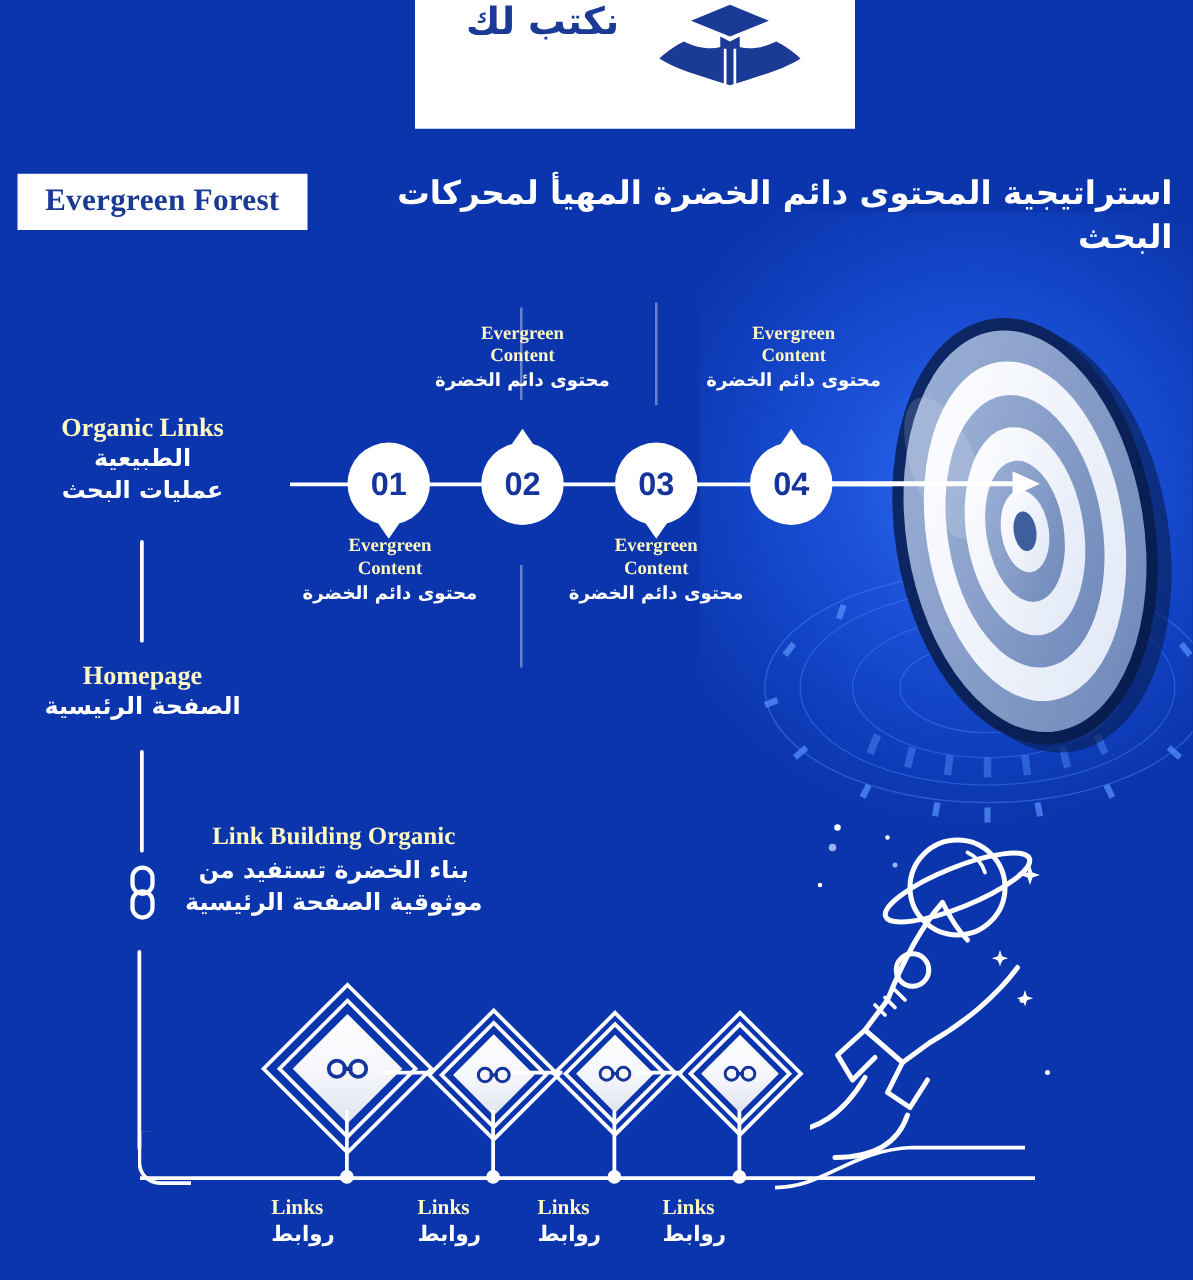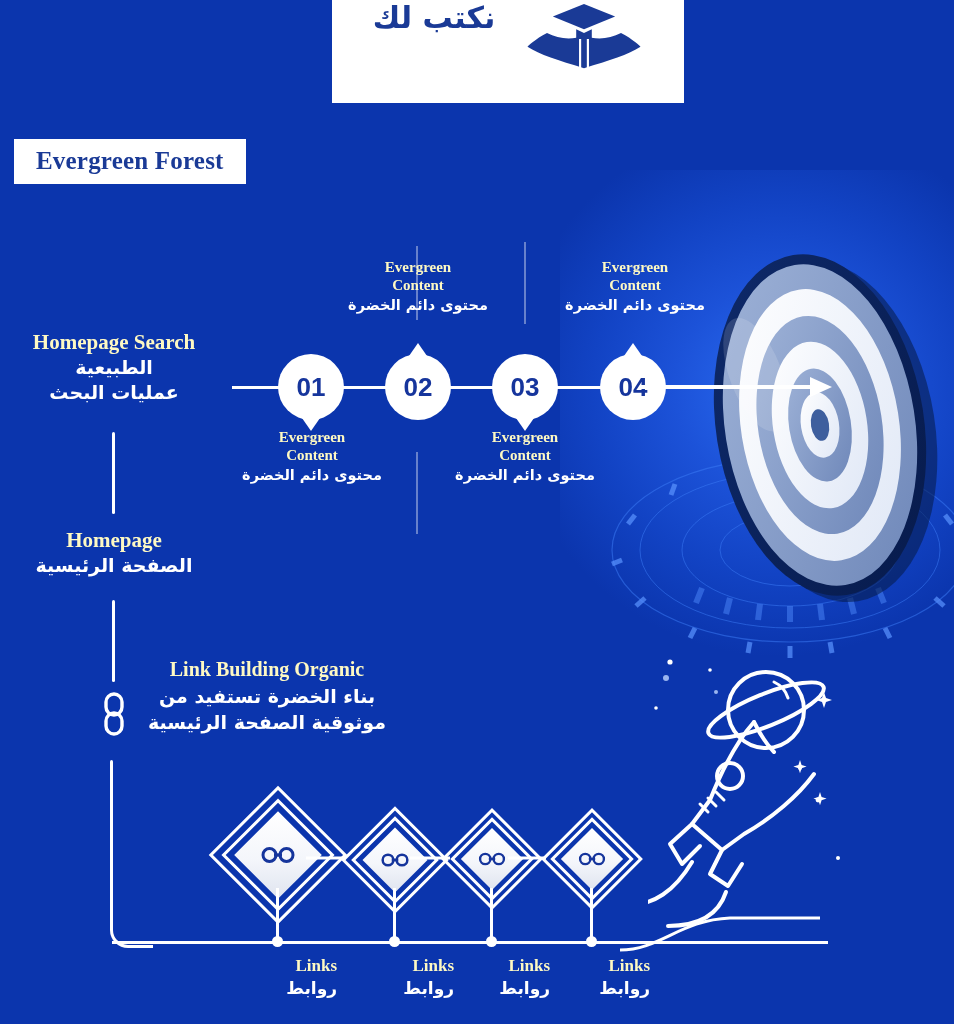--- a/index.html
+++ b/index.html
@@ -124,21 +124,21 @@
   }
 
   .drop{position:absolute;width:3px;background:#ffffff;}
   .dot{position:absolute;width:11px;height:11px;border-radius:50%;background:#ffffff;}
   .baseline{position:absolute;left:112px;top:941px;width:716px;height:3px;background:#ffffff;}
   .corner{
     position:absolute;left:110px;top:905px;width:40px;height:40px;
     border-left:3px solid #ffffff;border-bottom:3px solid #ffffff;
     border-bottom-left-radius:18px;
   }
-  .linklabel{position:absolute;width:120px;text-align:right;}
+  .linklabel{position:absolute;width:120px;text-align:left;}
   .linklabel .en{font-size:17px;line-height:1.15;display:block;}
   .linklabel .ar{font-size:17px;line-height:1.3;display:block;margin-top:1px;}
 
   
   .rocket{position:absolute;left:648px;top:648px;width:260px;height:300px;}
 </style>
 </head>
 <body>
 
 <div class="stage">
@@ -191,23 +191,24 @@
       <path d="M60 4 L92 17 L60 30 L28 17 Z" fill="#1a3a96"></path>
       <path d="M52 30 L60 34 L68 30 L68 44 L60 49 L52 44 Z" fill="#1a3a96"></path>
       <path d="M60 36 C48 42 34 40 22 34 C10 40 2 48 2 48 C14 56 34 62 60 70 Z" fill="#1a3a96"></path>
       <path d="M60 36 C72 42 86 40 98 34 C110 40 118 48 118 48 C106 56 86 62 60 70 Z" fill="#1a3a96"></path>
       <path d="M56 40 L56 72 M64 40 L64 72" stroke="#ffffff" stroke-width="2.2" fill="none"></path>
     </svg>
   </div>
 
   <div class="title-strip"></div>
   <div class="title-chip">Evergreen Forest</div>
+  <div class="title-ar ar">استراتيجية المحتوى دائم الخضرة المهيأ لمحركات البحث</div>
 
   <div class="organic">
-    <div class="en">Homepage Search</div>
+    <div class="en">Organic Links</div>
     <div class="ar">الطبيعية</div>
     <div class="ar">عمليات البحث</div>
   </div>
 
   <div class="vline" style="left:112px;top:432px;height:82px;"></div>
 
   <div class="homepage">
     <div class="en">Homepage</div>
     <div class="ar">الصفحة الرئيسية</div>
   </div>

